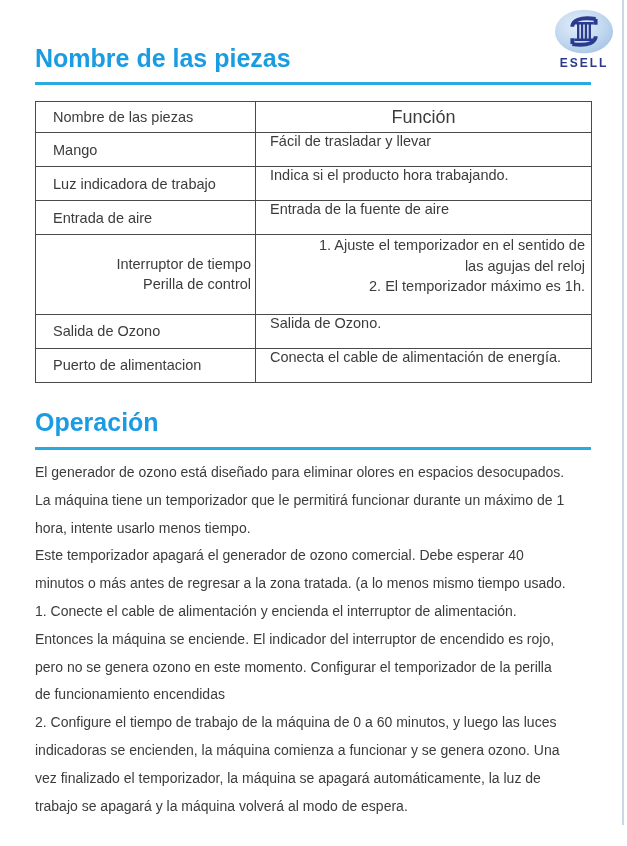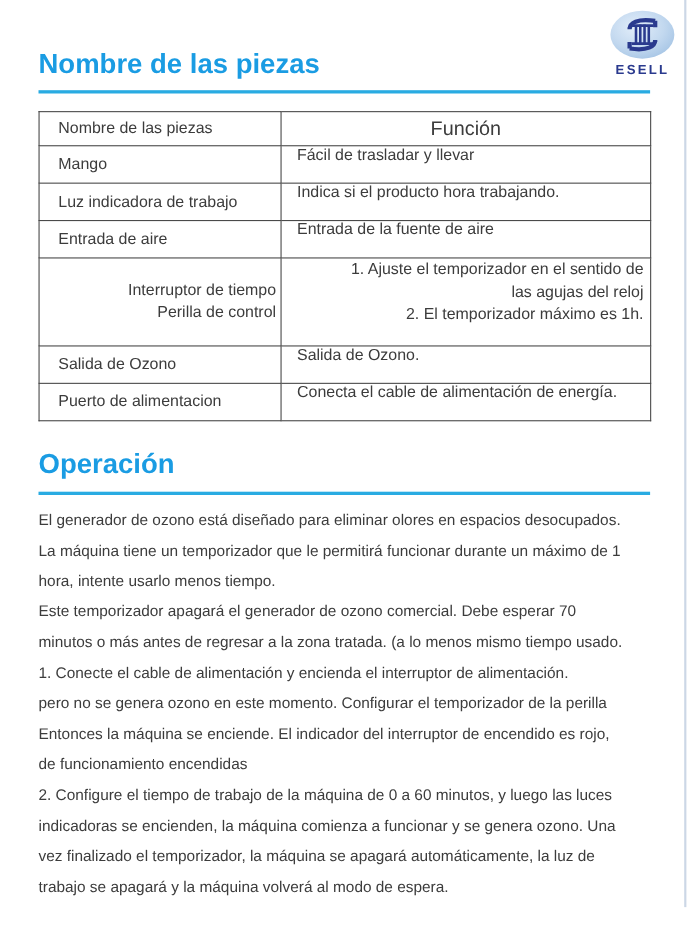--- a/index.html
+++ b/index.html
@@ -178,25 +178,25 @@
   </tbody>
     </table>
 
   <h1 class="sec-title t2">Operación</h1>
   <div class="rule r2"></div>
 
   <div class="body-text">
     <div class="line">El generador de ozono está diseñado para eliminar olores en espacios desocupados.</div>
     <div class="line">La máquina tiene un temporizador que le permitirá funcionar durante un máximo de 1</div>
     <div class="line">hora, intente usarlo menos tiempo.</div>
-    <div class="line">Este temporizador apagará el generador de ozono comercial. Debe esperar 70</div>
+    <div class="line">Este temporizador apagará el generador de ozono comercial. Debe esperar 40</div>
     <div class="line">minutos o más antes de regresar a la zona tratada. (a lo menos mismo tiempo usado.</div>
     <div class="line">1. Conecte el cable de alimentación y encienda el interruptor de alimentación.</div>
+    <div class="line">Entonces la máquina se enciende. El indicador del interruptor de encendido es rojo,</div>
     <div class="line">pero no se genera ozono en este momento. Configurar el temporizador de la perilla</div>
-    <div class="line">Entonces la máquina se enciende. El indicador del interruptor de encendido es rojo,</div>
     <div class="line">de funcionamiento encendidas</div>
     <div class="line">2. Configure el tiempo de trabajo de la máquina de 0 a 60 minutos, y luego las luces</div>
     <div class="line">indicadoras se encienden, la máquina comienza a funcionar y se genera ozono. Una</div>
     <div class="line">vez finalizado el temporizador, la máquina se apagará automáticamente, la luz de</div>
     <div class="line">trabajo se apagará y la máquina volverá al modo de espera.</div>
   </div>
 
   <div class="page-edge"></div>
 </div>
 

